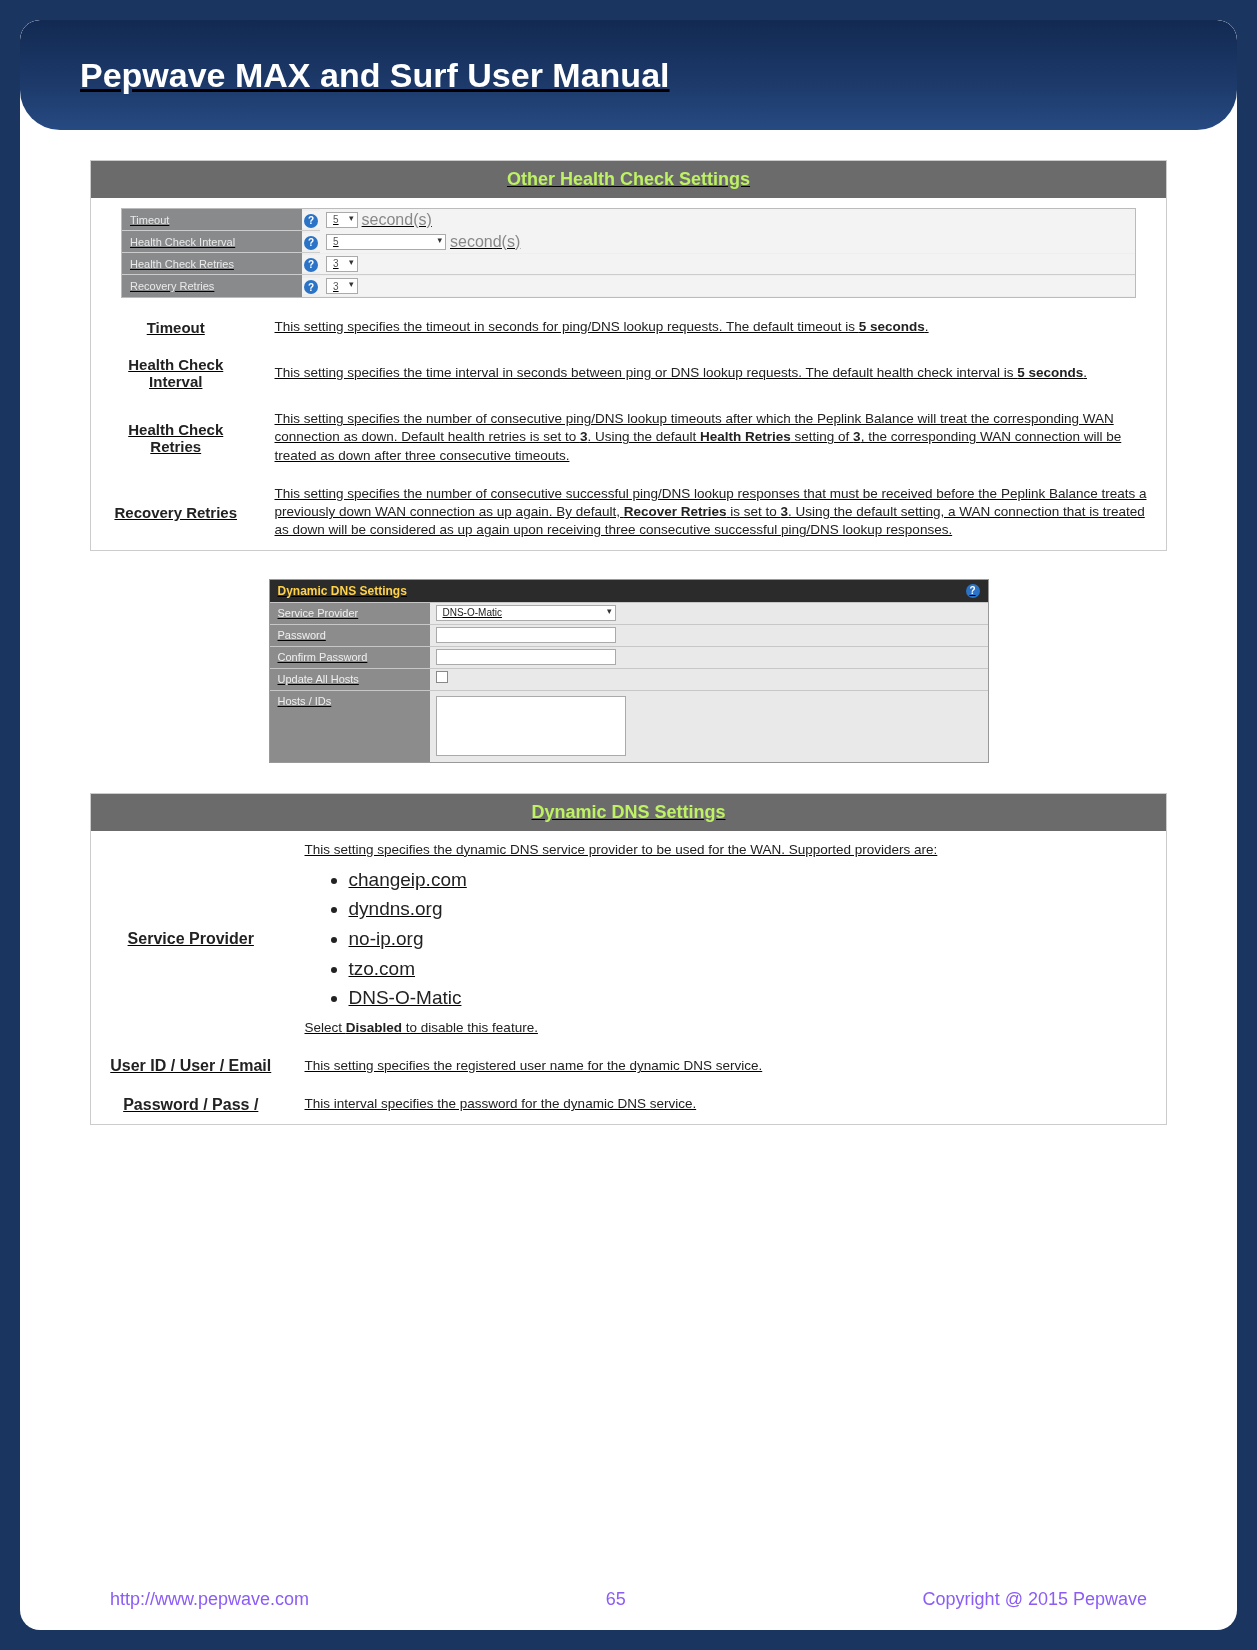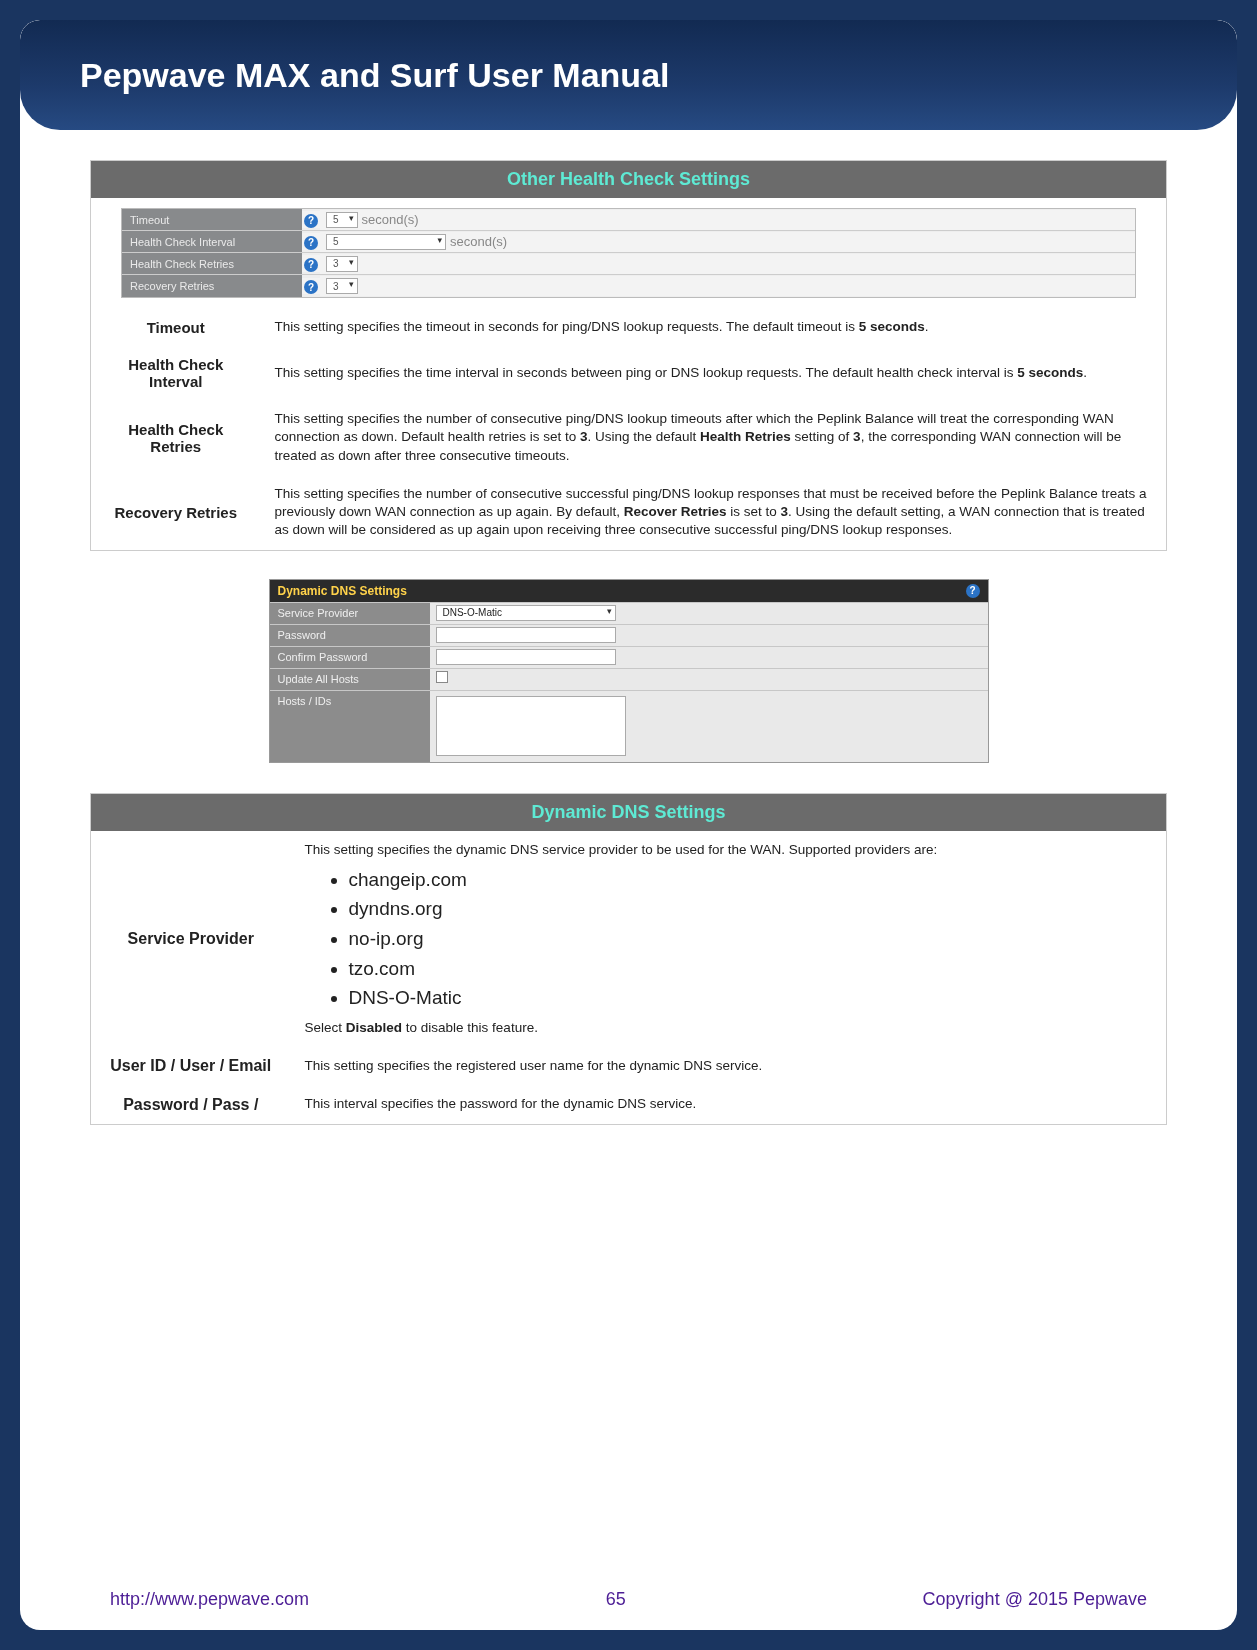--- a/index.html
+++ b/index.html
@@ -9,20 +9,21 @@
     width: 1257px;
     height: 1650px;
     position: relative;
   }
   .page {
     position: absolute;
     top: 20px; left: 20px; right: 20px; bottom: 20px;
     background: #fff;
     border-radius: 20px;
     overflow: hidden;
+    text-decoration: underline;
   }
   .header-band {
     background: linear-gradient(180deg, #122a52 0%, #1d3a6b 60%, #264a82 100%);
     height: 110px;
     border-radius: 20px 20px 40px 40px;
     display: flex;
     align-items: center;
     padding-left: 60px;
   }
   .header-title {
@@ -37,21 +38,21 @@
     color: #222;
   }
   .section-table {
     width: 100%;
     border: 1px solid #ccc;
     border-collapse: collapse;
     margin-bottom: 28px;
   }
   .section-title-cell {
     background: #6b6b6b;
-    color: #5eead4;
+    color: #bef264;
     font-weight: bold;
     font-size: 18px;
     text-align: center;
     padding: 8px;
   }
 
   
   .panel { padding: 10px 30px; }
   .panel-box {
     border: 1px solid #bbb;
@@ -105,21 +106,21 @@
     display: inline-flex; align-items: center;
     position: relative;
   }
   .fake-select.wide { width: 120px; }
   .fake-select::after {
     content: "▾";
     position: absolute; right: 3px; top: 0;
     font-size: 9px;
     color: #333;
   }
-  .unit { font-size: 13px; color: #888; }
+  .unit { font-size: 16px; color: #888; }
 
   
   .desc-row td { padding: 10px 14px; vertical-align: middle; }
   .desc-label {
     width: 170px;
     font-weight: bold;
     font-size: 15px;
     text-align: center;
   }
   .desc-text { font-size: 13.5px; line-height: 1.35; }
@@ -179,21 +180,21 @@
   }
   ul.bullets { list-style: disc; margin: 6px 0 6px 44px; }
   ul.bullets li { font-size: 19px; padding: 2px 0; }
 
   .footer {
     position: absolute;
     bottom: 20px; left: 0; right: 0;
     display: flex;
     justify-content: flex-end;
     padding: 0 90px;
-    color: #4c1d95;
+    color: #8b5cf6;
     font-family: "Century Gothic", "Trebuchet MS", Arial, sans-serif;
     font-size: 18px;
   }
   .footer .pg { text-align: center; flex: 1; }
 </style>
 </head>
 <body>
 
 <div class="page">
 

